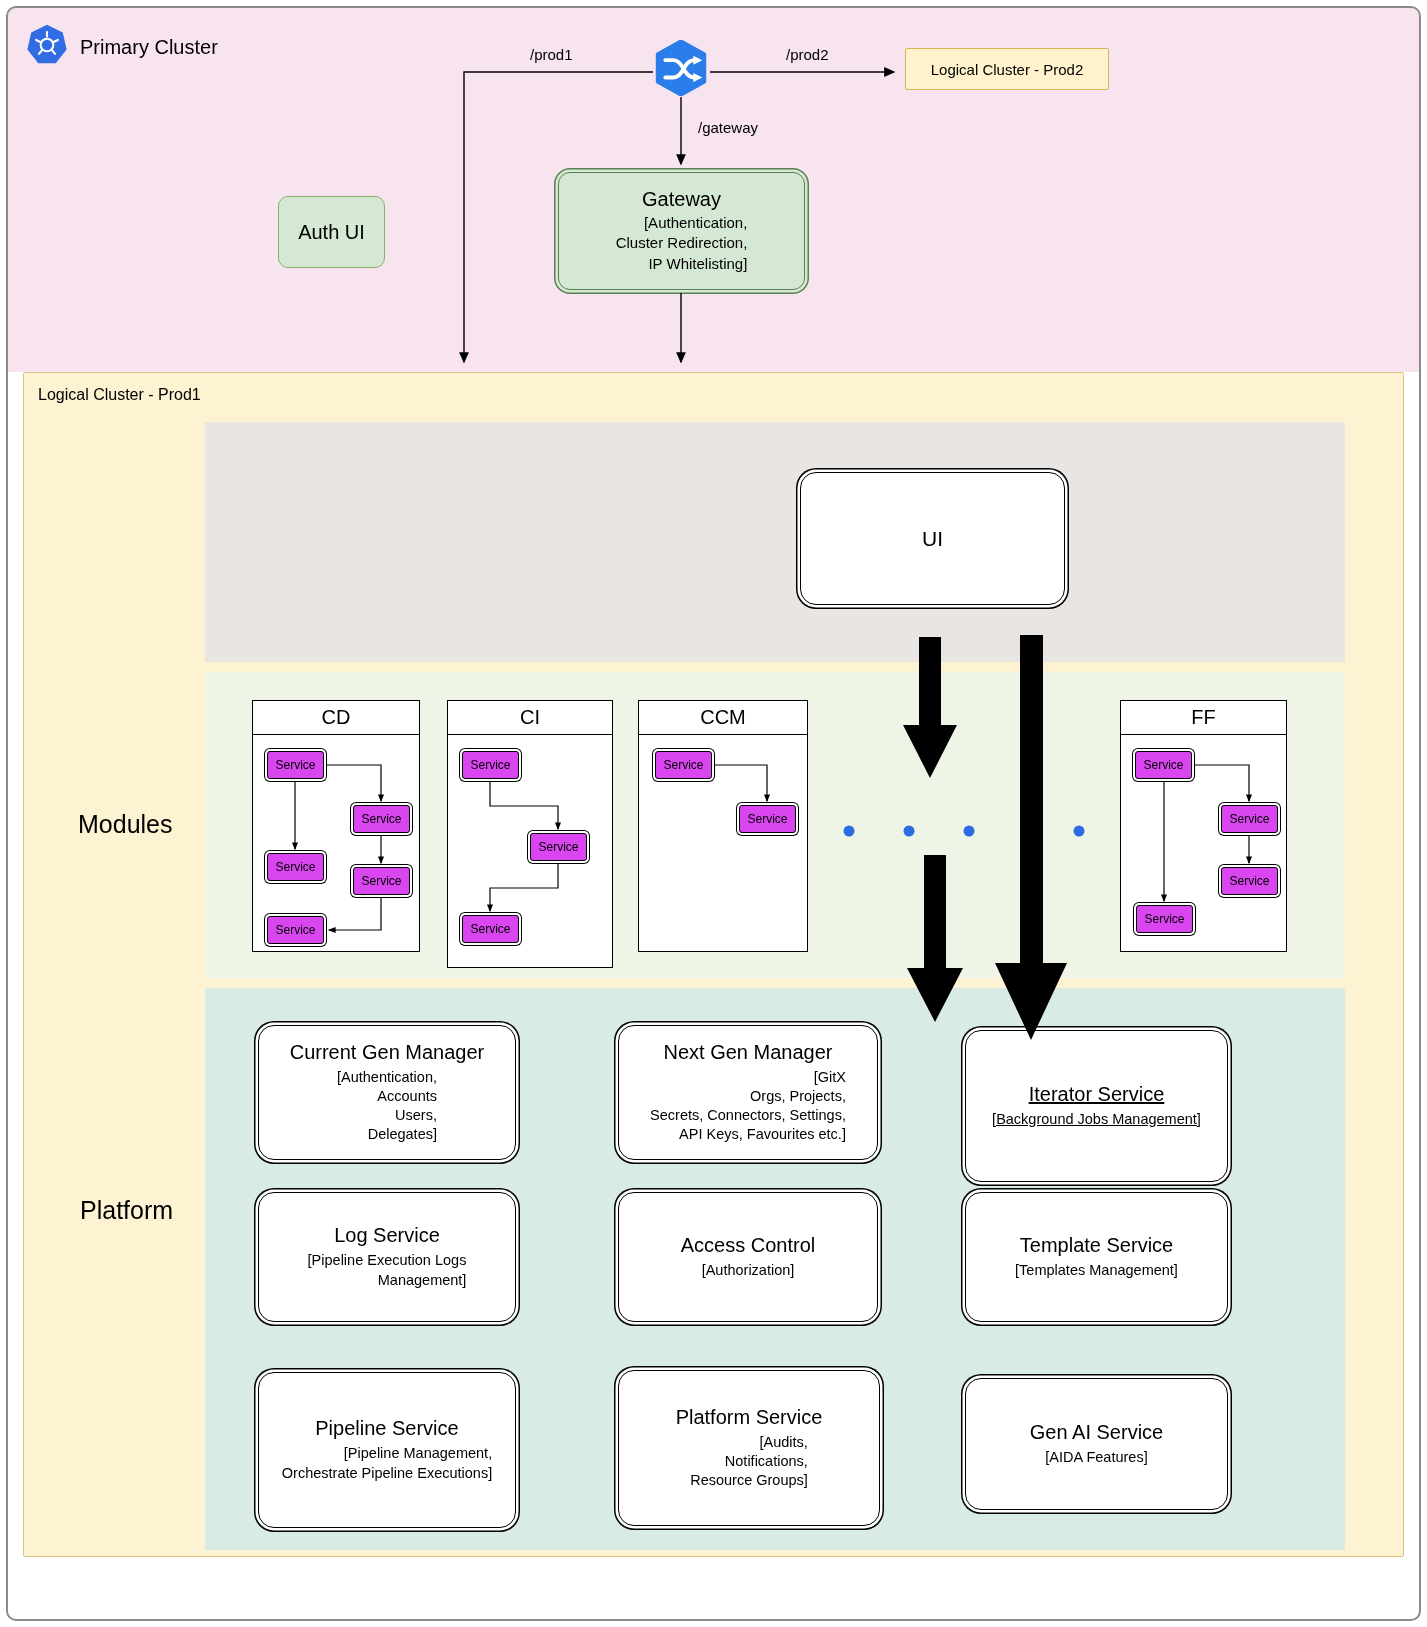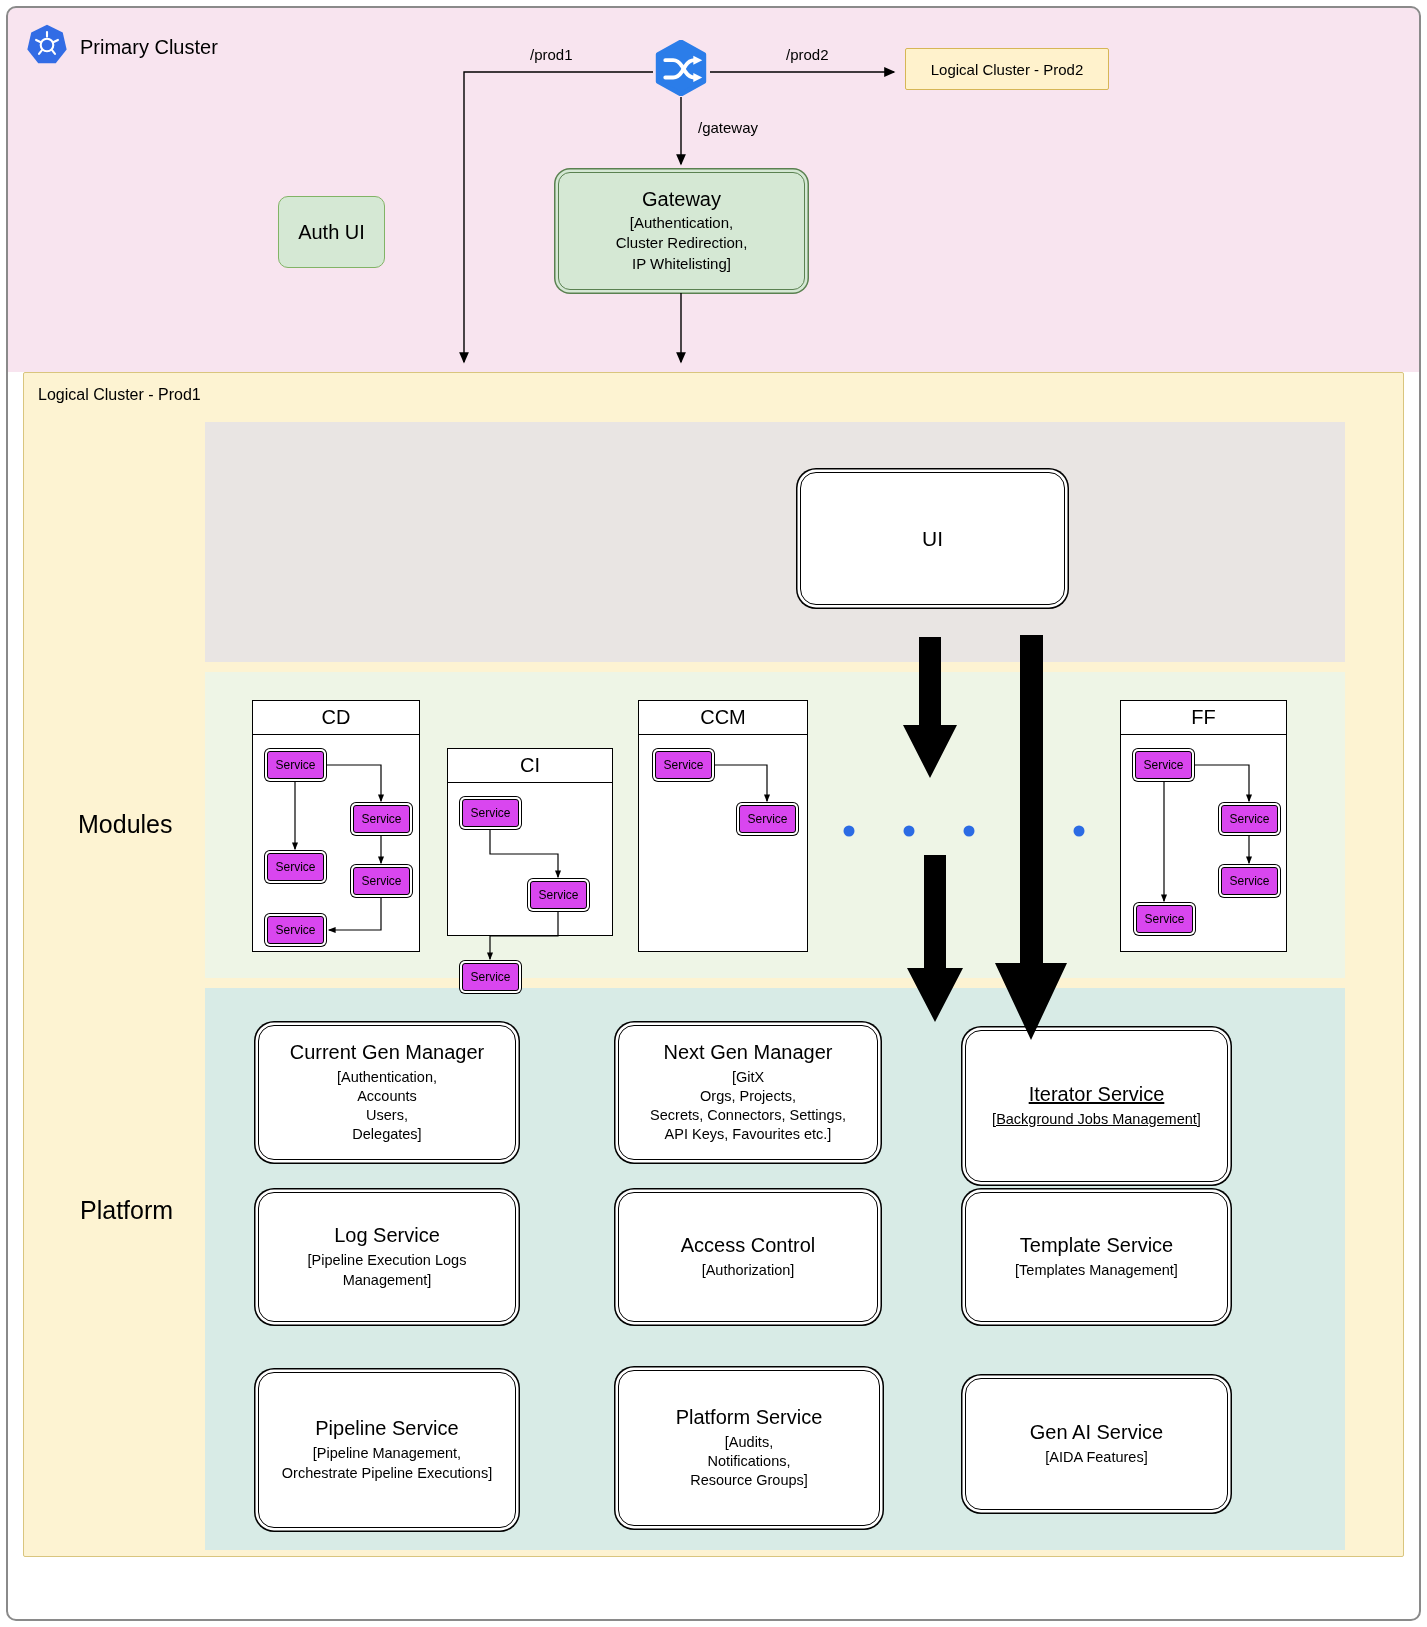--- a/index.html
+++ b/index.html
@@ -39,21 +39,21 @@
     box-shadow:0 0 0 2.5px #dae8fc, 0 0 0 4px #6c8ebf;
     display:flex; align-items:center; justify-content:center; text-align:center; font-size:20px; line-height:1.3; }
 
   .module { position:absolute; background:#fff; border:1px solid #000; }
   .module-title { height:34px; border-bottom:1px solid #000; display:flex; align-items:center; justify-content:center; font-size:20px; }
   .module-links { position:absolute; left:0; top:0; }
   .service { position:absolute; width:57px; height:28px; background:#d946ef; border:1px solid #000; border-radius:3px;
     box-shadow:0 0 0 2px #fff, 0 0 0 3px #000;
     display:flex; align-items:center; justify-content:center; font-size:12px; }
 
-  .pre { white-space:pre-line; }
+  .pre { white-space:pre-line;text-align:right; }
   .overlay { position:absolute; left:0; top:0; z-index:50; pointer-events:none; }
 </style>
 </head>
 <body>
 
 <div class="canvas">
 
   <div class="band-pink"></div>
   <div class="cluster-prod1"></div>
   <div class="region-gray"></div>
@@ -132,21 +132,21 @@
         <polyline points="128,194 128,229 76,229" marker-end="url(#mah)"></polyline>
       </g>
     </svg>
     <div class="service" style="left:14px; top:50px;">Service</div>
     <div class="service" style="left:100px; top:104px;">Service</div>
     <div class="service" style="left:14px; top:152px;">Service</div>
     <div class="service" style="left:100px; top:166px;">Service</div>
     <div class="service" style="left:14px; top:215px;">Service</div>
   </div>
 
-  <div class="module" style="left:447px; top:700px; width:166px; height:188px;margin-top:48px;">
+  <div class="module" style="left:447px; top:700px; width:166px; height:268px;">
     <div class="module-title">CI</div>
     <svg class="module-links" width="166" height="252">
       <g stroke="#000" stroke-width="1.2" fill="none">
         <polyline points="42,78 42,105 110,105 110,128" marker-end="url(#mah)"></polyline>
         <polyline points="110,160 110,187 42,187 42,210" marker-end="url(#mah)"></polyline>
       </g>
     </svg>
     <div class="service" style="left:14px; top:50px;">Service</div>
     <div class="service" style="left:82px; top:132px;">Service</div>
     <div class="service" style="left:14px; top:214px;">Service</div>

